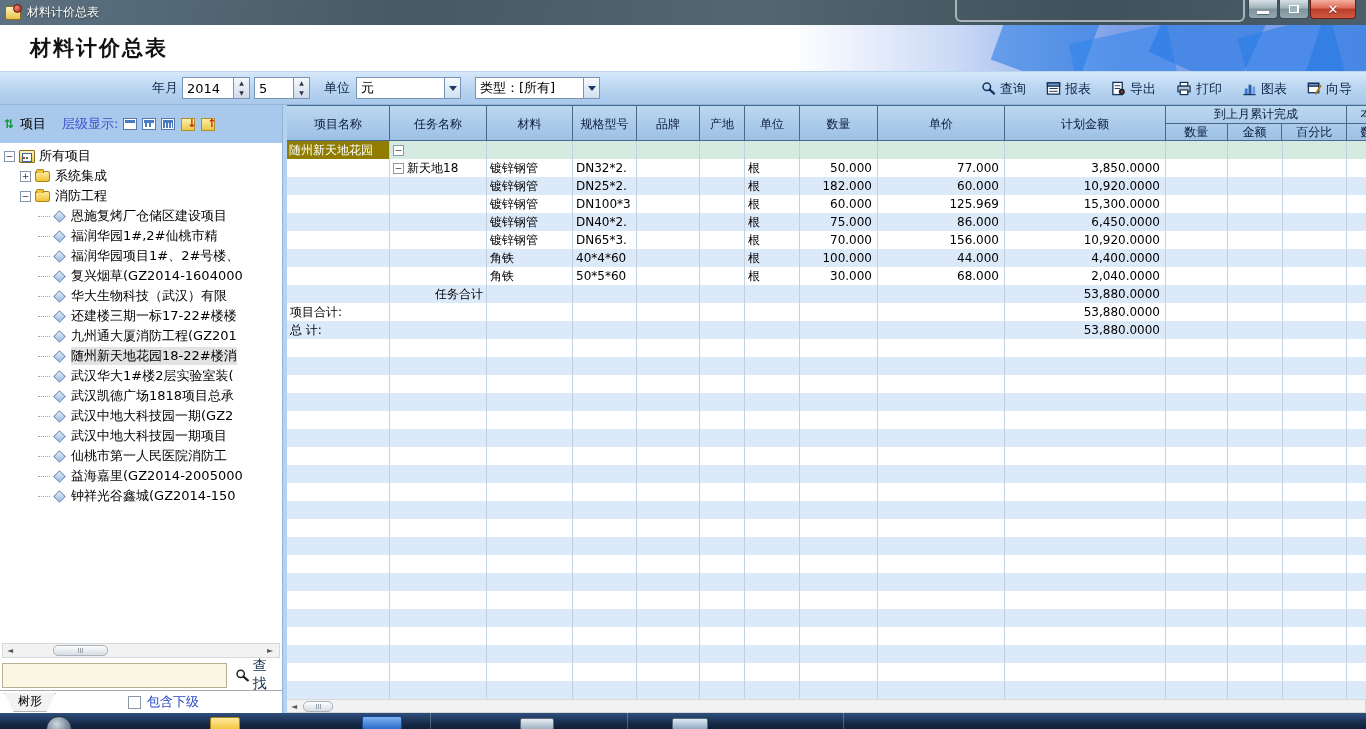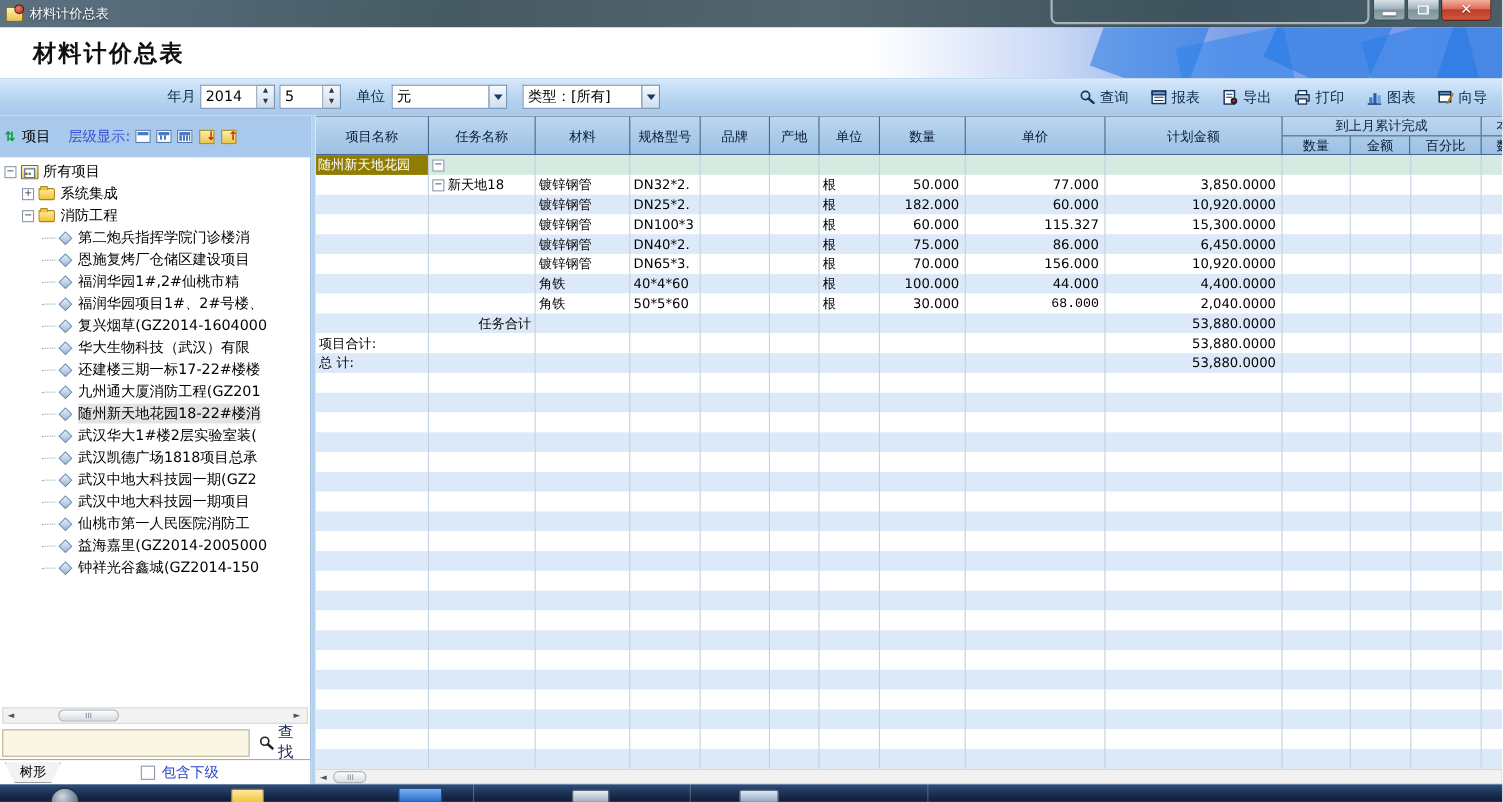--- a/index.html
+++ b/index.html
@@ -322,25 +322,20 @@
             <span class="lbl">系统集成</span>
           </div>
           <div class="tnode ind2">
             <span class="expander">−</span>
             <span class="folder-icon"></span>
             <span class="lbl">消防工程</span>
           </div>
           <div class="tnode ind3">
             <span class="tree-dots"></span>
             <span class="leaf-icon"></span>
-            <span class="lbl">第二炮兵指挥学院门诊楼消</span>
-          </div>
-          <div class="tnode ind3">
-            <span class="tree-dots"></span>
-            <span class="leaf-icon"></span>
             <span class="lbl">恩施复烤厂仓储区建设项目</span>
           </div>
           <div class="tnode ind3">
             <span class="tree-dots"></span>
             <span class="leaf-icon"></span>
             <span class="lbl">福润华园1#,2#仙桃市精</span>
           </div>
           <div class="tnode ind3">
             <span class="tree-dots"></span>
             <span class="leaf-icon"></span>
@@ -523,21 +518,21 @@
           </div>
           <div class="grow white">
             <div class="gcell" style="width: 103px;"></div>
             <div class="gcell" style="width: 97px;"></div>
             <div class="gcell" style="width: 86px;">镀锌钢管</div>
             <div class="gcell" style="width: 64px;">DN100*3</div>
             <div class="gcell" style="width: 63px;"></div>
             <div class="gcell" style="width: 45px;"></div>
             <div class="gcell" style="width: 55px;">根</div>
             <div class="gcell num" style="width: 78px;">60.000</div>
-            <div class="gcell num" style="width: 127px;">115.327</div>
+            <div class="gcell num" style="width: 127px;">125.969</div>
             <div class="gcell num" style="width: 161px;">15,300.0000</div>
             <div class="gcell" style="width: 62px;"></div>
             <div class="gcell" style="width: 55px;"></div>
             <div class="gcell" style="width: 64px;"></div>
             <div class="gcell" style="width: 40px;"></div>
           </div>
           <div class="grow blue">
             <div class="gcell" style="width: 103px;"></div>
             <div class="gcell" style="width: 97px;"></div>
             <div class="gcell" style="width: 86px;">镀锌钢管</div>
@@ -587,21 +582,21 @@
           </div>
           <div class="grow white">
             <div class="gcell" style="width: 103px;"></div>
             <div class="gcell" style="width: 97px;"></div>
             <div class="gcell" style="width: 86px;">角铁</div>
             <div class="gcell" style="width: 64px;">50*5*60</div>
             <div class="gcell" style="width: 63px;"></div>
             <div class="gcell" style="width: 45px;"></div>
             <div class="gcell" style="width: 55px;">根</div>
             <div class="gcell num" style="width: 78px;">30.000</div>
-            <div class="gcell num" style="width: 127px; font-family: Liberation Mono, monospace;">68.000</div>
+            <div class="gcell num" style="width: 127px;">68.000</div>
             <div class="gcell num" style="width: 161px;">2,040.0000</div>
             <div class="gcell" style="width: 62px;"></div>
             <div class="gcell" style="width: 55px;"></div>
             <div class="gcell" style="width: 64px;"></div>
             <div class="gcell" style="width: 40px;"></div>
           </div>
           <div class="grow blue">
             <div class="gcell" style="width: 103px;"></div>
             <div class="gcell right" style="width: 97px;">
               <span>任务合计</span>

